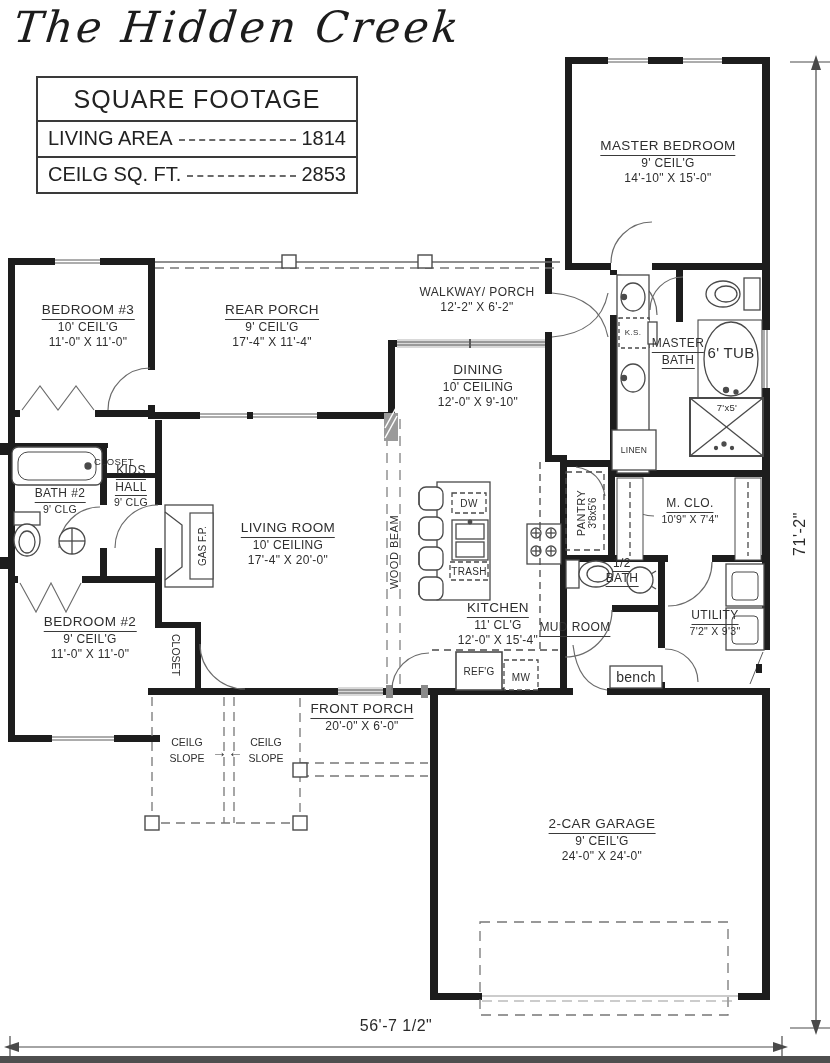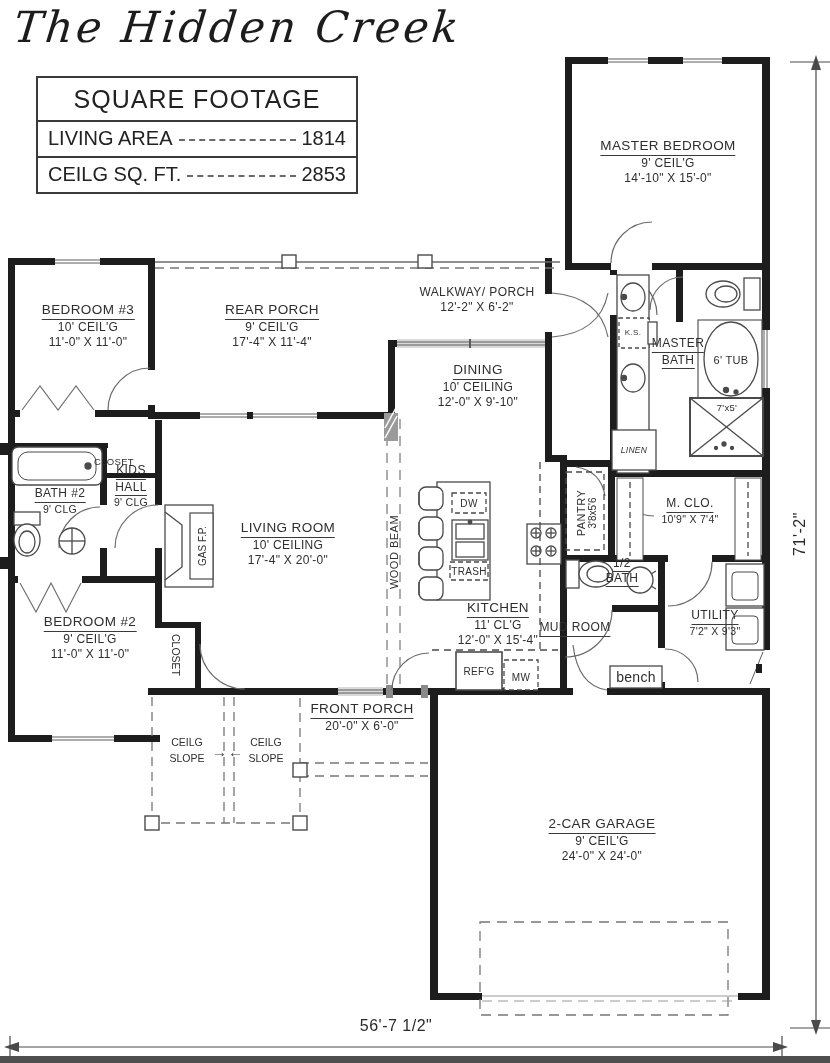--- a/index.html
+++ b/index.html
@@ -463,22 +463,22 @@
   </div>
 
   <div class="lbl" style="left:602px;top:816px;">
     <div class="nm"><span class="u">2-CAR GARAGE</span></div>
     <div class="sub">9' CEIL'G</div>
     <div class="sub">24'-0" X 24'-0"</div>
   </div>
 
   <div class="fx" style="left:114px;top:461px;font-size:9.5px;">CLOSET</div>
   <div class="vlbl cw" style="left:176px;top:655px;font-size:10.5px;">CLOSET</div>
-  <div class="fx" style="left:634px;top:450px;font-size:8.5px;font-style:italic;">LINEN</div>
-  <div class="fx" style="left:731px;top:352px;font-size:11px;margin-top:8px;">6' TUB</div>
+  <div class="fx" style="left:634px;top:450px;font-size:8.5px;">LINEN</div>
+  <div class="fx" style="left:731px;top:352px;font-size:15px;">6' TUB</div>
   <div class="fx" style="left:727px;top:407px;font-size:9.5px;">7'x5'</div>
   <div class="fx" style="left:633px;top:332px;font-size:8px;">K.S.</div>
   <div class="vlbl" style="left:202px;top:546px;font-size:10px;">GAS F.P.</div>
   <div class="vlbl" style="left:394px;top:552px;font-size:11px;letter-spacing:.5px;">WOOD BEAM</div>
   <div class="fx" style="left:469px;top:503px;">DW</div>
   <div class="fx" style="left:469px;top:571px;">TRASH</div>
   <div class="fx" style="left:479px;top:671px;">REF'G</div>
   <div class="fx" style="left:521px;top:677px;">MW</div>
   <div class="fx" style="left:636px;top:677px;font-size:14px;">bench</div>
 

